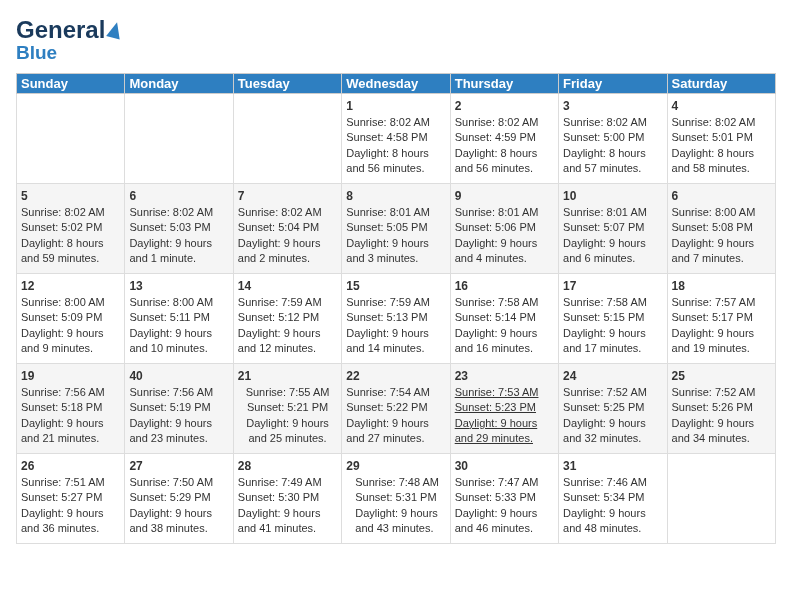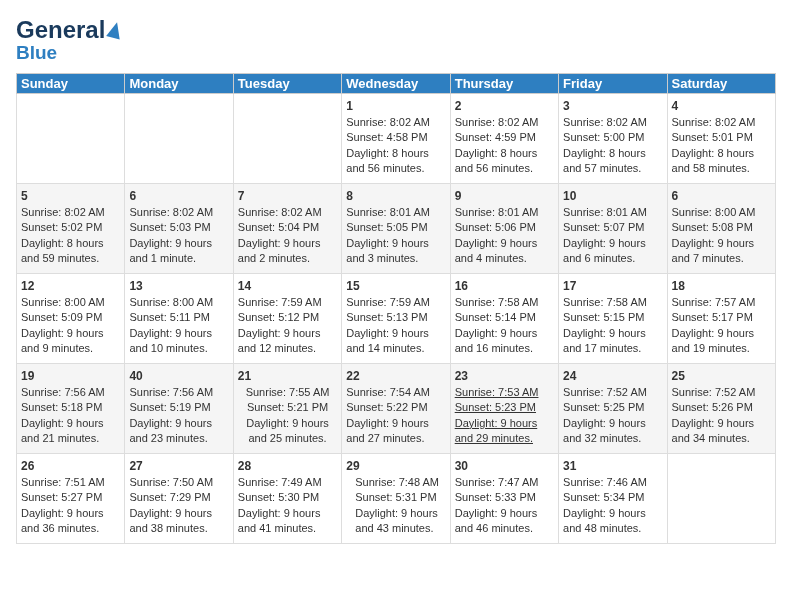--- a/index.html
+++ b/index.html
@@ -292,21 +292,21 @@
         <td>
           <span class="day-num">26</span>
           <div class="cell-info" style="white-space: pre-line;">Sunrise: 7:51 AM
 Sunset: 5:27 PM
 Daylight: 9 hours
 and 36 minutes.</div>
         </td>
         <td>
           <span class="day-num">27</span>
           <div class="cell-info" style="white-space: pre-line;">Sunrise: 7:50 AM
-Sunset: 7:29 PM
+Sunset: 5:29 PM
 Daylight: 9 hours
 and 38 minutes.</div>
         </td>
         <td>
           <span class="day-num">28</span>
           <div class="cell-info" style="white-space: pre-line;">Sunrise: 7:49 AM
 Sunset: 5:30 PM
 Daylight: 9 hours
 and 41 minutes.</div>
         </td>

